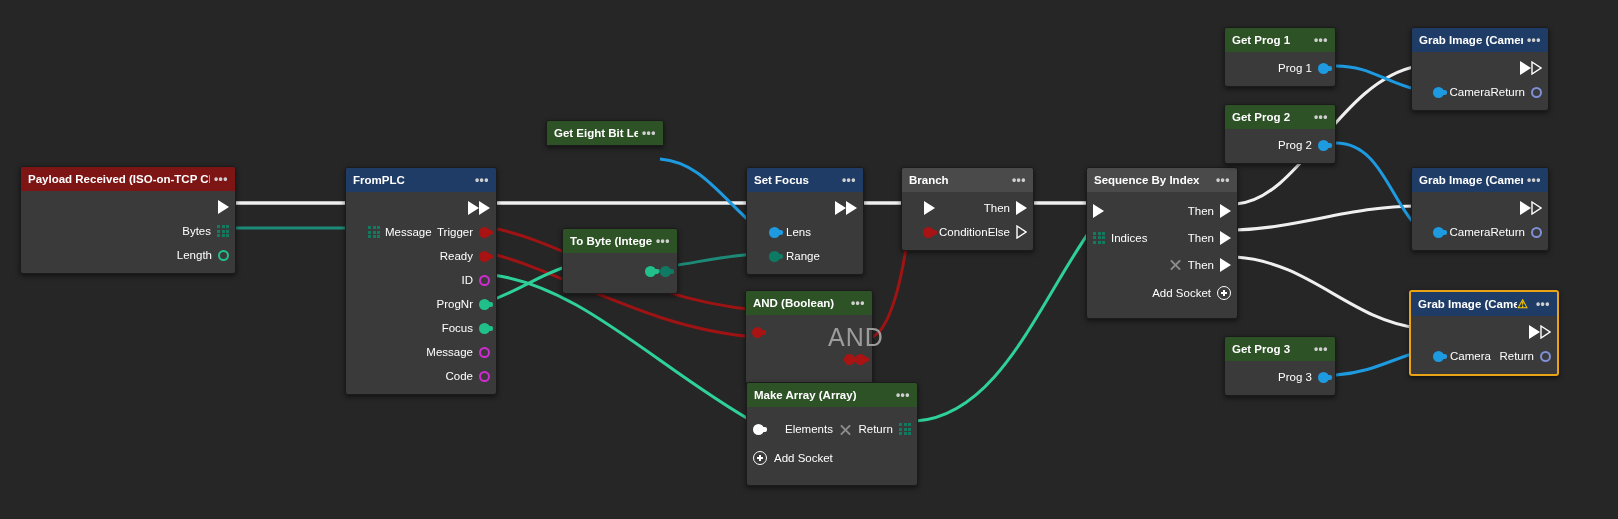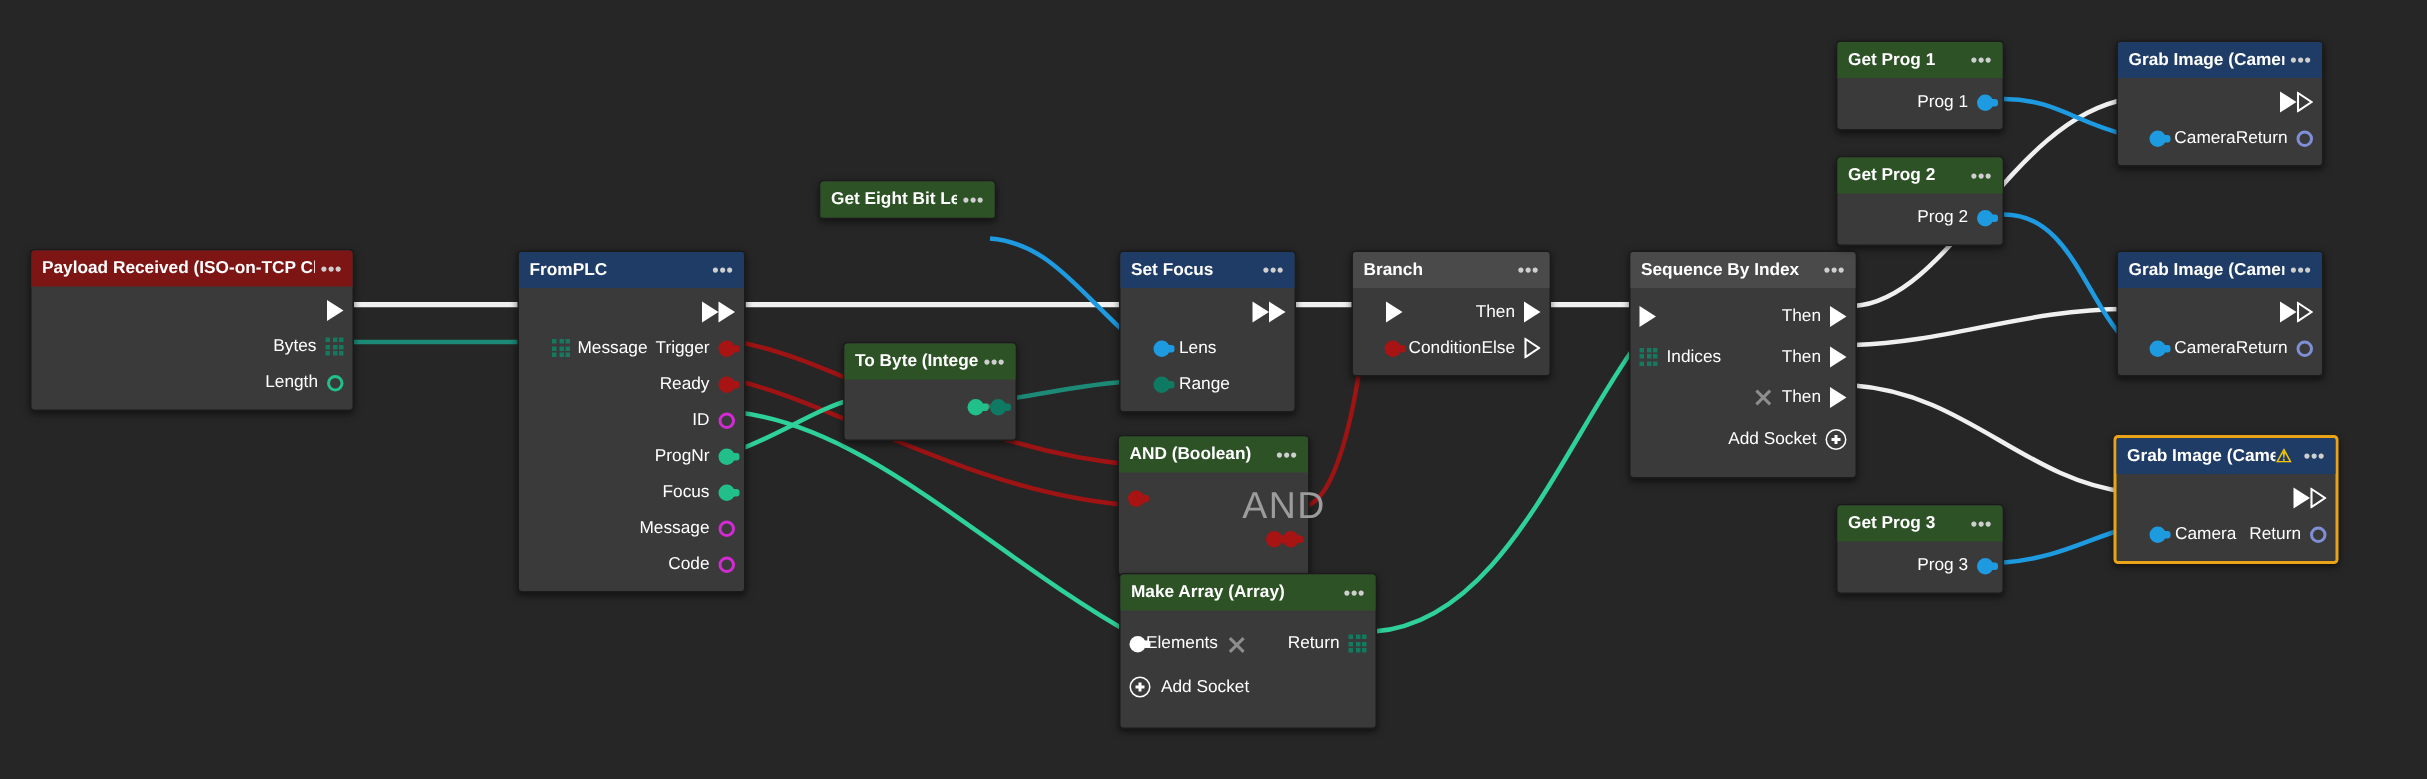--- a/index.html
+++ b/index.html
@@ -287,21 +287,21 @@
   </div>
 
   <div class="node" style="left:746px;top:382px;width:172px;">
     <div class="hdr green">
       <span class="ttl">Make Array (Array)</span>
       <span class="dots">•••</span>
     </div>
     <div class="body" style="padding:8px 0 12px 0;">
       <div class="row spread" style="height:28px;">
         <span class="port fill-white nub"></span>
-        <span class="lbl" style="margin-left:0">Elements</span>
+        <span class="lbl" style="margin-left:21px">Elements</span>
         <span class="sp"></span>
         <span class="xicon"></span>
         <span class="gapL"></span>
         <span class="lbl">Return</span>
         <span class="sp"></span>
         <span class="grid">
             <i></i>
             <i></i>
             <i></i>
             <i></i>

